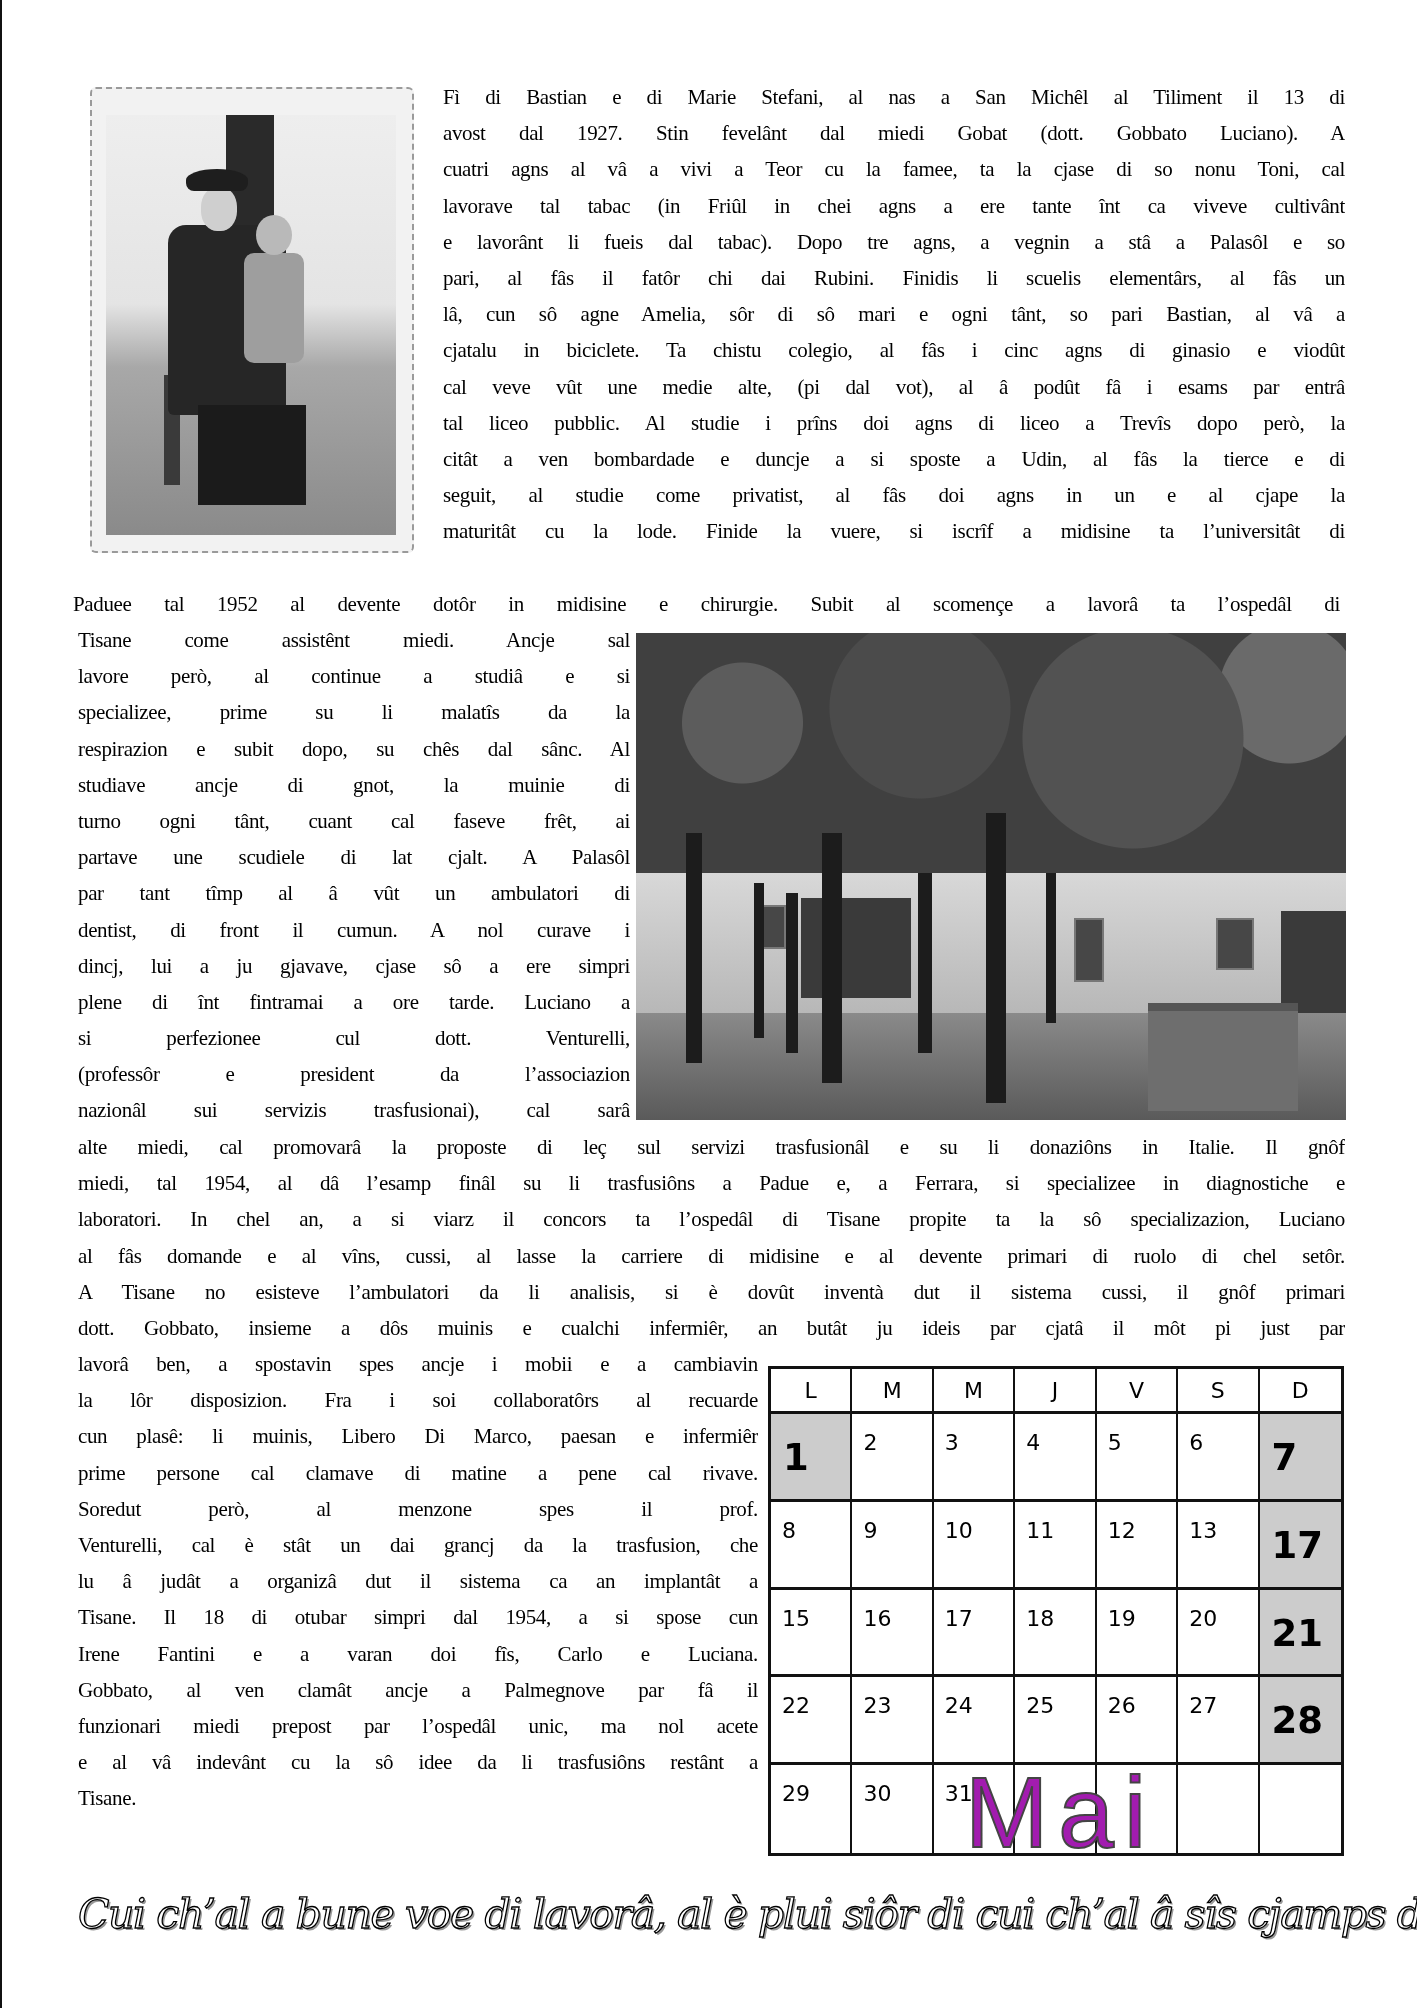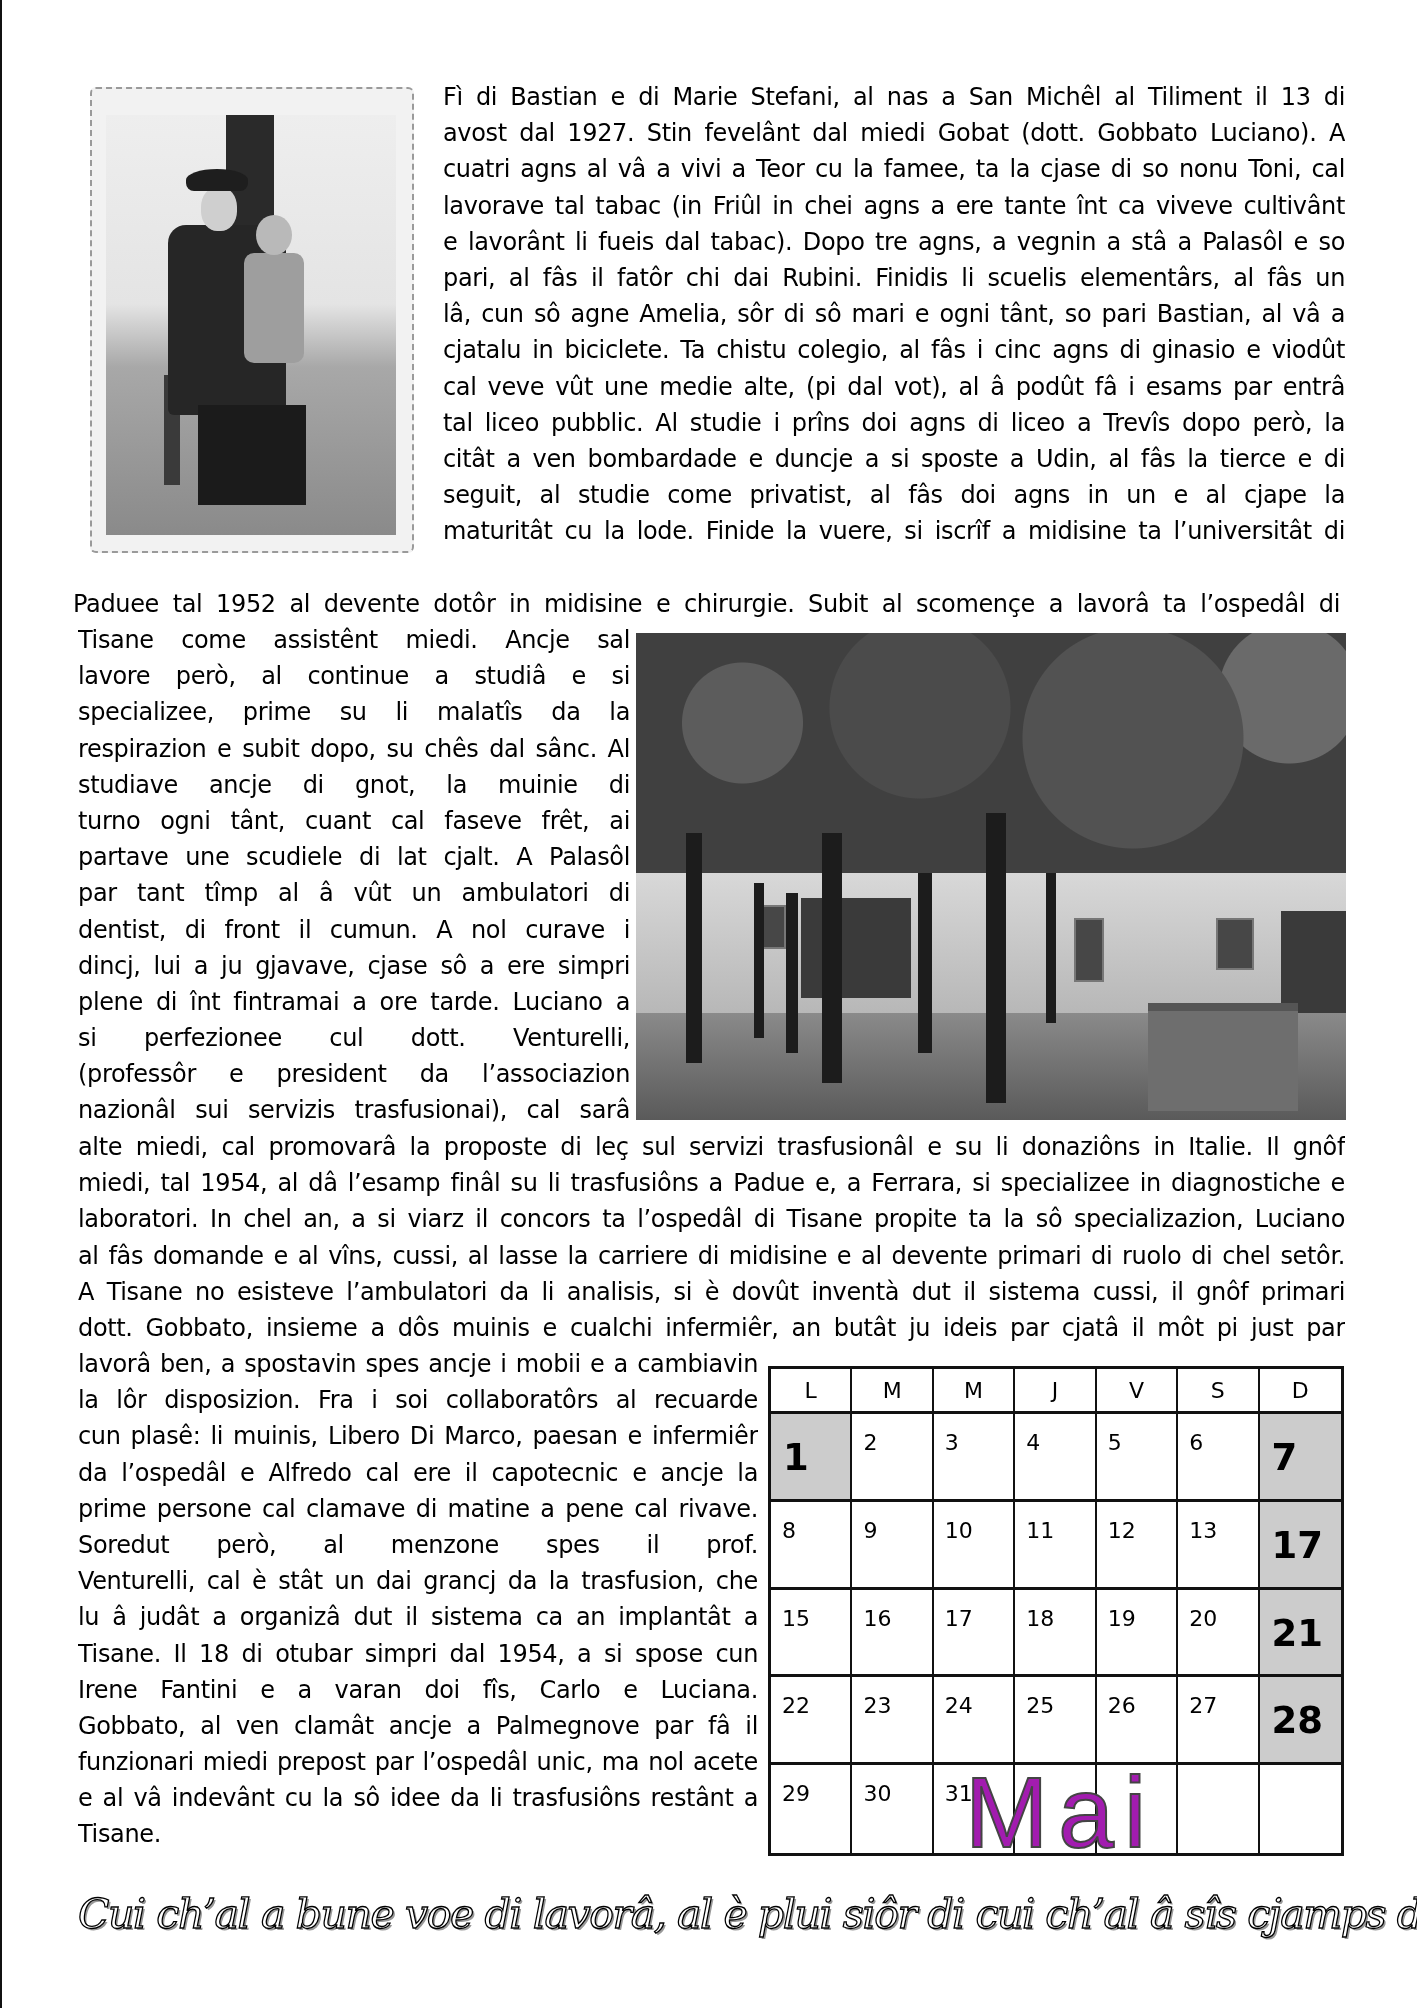--- a/index.html
+++ b/index.html
@@ -1,21 +1,21 @@
 <!DOCTYPE html>
 <html><head>
 <meta charset="utf-8">
 <style>
   html, body { margin:0; padding:0; }
   body {
     width:1417px; height:2008px; background:#ffffff; position:relative; overflow:hidden;
     font-family:"DejaVu Sans", sans-serif; color:#000;
   }
   .page-edge { position:absolute; left:0; top:0; width:2px; height:2008px; background:#111; }
-  .txt { position:absolute; font-size:24px; line-height:36.2px; letter-spacing:-0.35px; }
+  .txt { position:absolute; font-size:21px; line-height:36.2px; letter-spacing:-0.35px;font-family:Liberation Serif, serif; }
   .ln { display:block; height:36.2px; white-space:nowrap; text-align:justify; text-align-last:justify; overflow:hidden; }
   .ln.last { text-align-last:left; }
   .photo { position:absolute; overflow:hidden; }
   
   #photo1 { left:78px; top:75px; width:352px; height:490px; background:#fff; }
   #photo1 .frame {
     position:absolute; left:12px; top:12px; width:320px; height:462px;
     background:#f2f2f2; border:2px dashed #9a9a9a; border-radius:6px;
   }
   #photo1 .scene {
@@ -163,21 +163,20 @@
   <span class="ln">laboratori. In chel an, a si viarz il concors ta l’ospedâl di Tisane propite ta la sô specializazion, Luciano</span>
   <span class="ln">al fâs domande e al vîns, cussi, al lasse la carriere di midisine e al devente primari di ruolo di chel setôr.</span>
   <span class="ln">A Tisane no esisteve l’ambulatori da li analisis, si è dovût inventà dut il sistema cussi, il gnôf primari</span>
   <span class="ln">dott. Gobbato, insieme a dôs muinis e cualchi infermiêr, an butât ju ideis par cjatâ il môt pi just par</span>
 </div>
 
 <div class="txt" style="left:78px; top:1346px; width:680px;">
   <span class="ln">lavorâ ben, a spostavin spes ancje i mobii e a cambiavin</span>
   <span class="ln">la lôr disposizion. Fra i soi collaboratôrs al recuarde</span>
   <span class="ln">cun plasê: li muinis, Libero Di Marco, paesan e infermiêr</span>
-  <span class="ln">da l’ospedâl e Alfredo cal ere il capotecnic e ancje la</span>
   <span class="ln">prime persone cal clamave di matine a pene cal rivave.</span>
   <span class="ln">Soredut però, al menzone spes il prof.</span>
   <span class="ln">Venturelli, cal è stât un dai grancj da la trasfusion, che</span>
   <span class="ln">lu â judât a organizâ dut il sistema ca an implantât a</span>
   <span class="ln">Tisane. Il 18 di otubar simpri dal 1954, a si spose cun</span>
   <span class="ln">Irene Fantini e a varan doi fîs, Carlo e Luciana.</span>
   <span class="ln">Gobbato, al ven clamât ancje a Palmegnove par fâ il</span>
   <span class="ln">funzionari miedi prepost par l’ospedâl unic, ma nol acete</span>
   <span class="ln">e al vâ indevânt cu la sô idee da li trasfusiôns restânt a</span>
   <span class="ln last">Tisane.</span>

